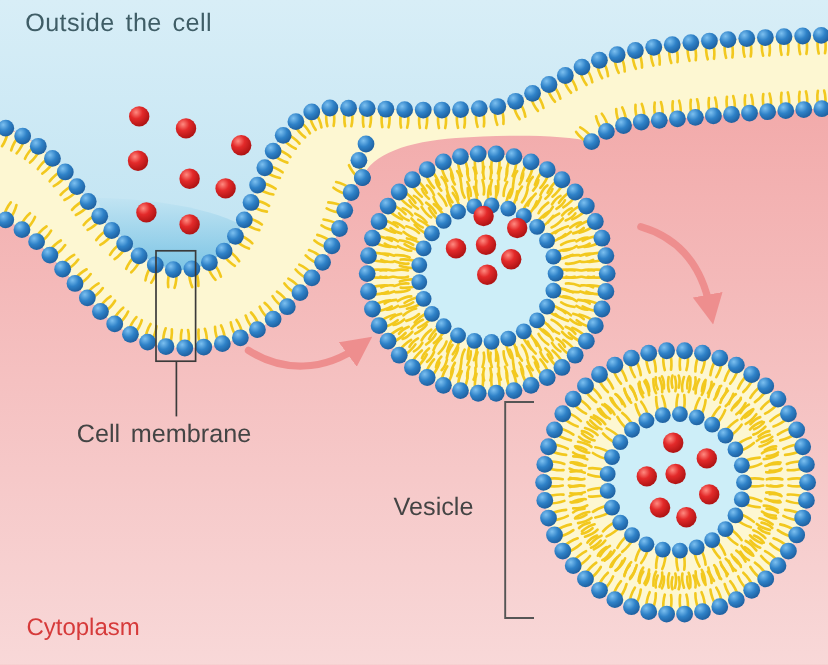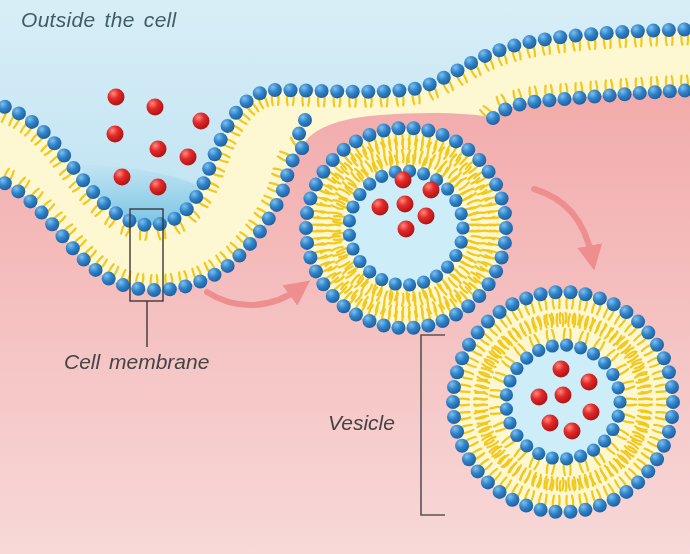--- a/index.html
+++ b/index.html
@@ -1,17 +1,17 @@
 <!DOCTYPE html>
 <html><head>
   <meta charset="utf-8">
   <style>
     html, body { margin:0; padding:0; }
     body { width:690px; height:554px; overflow:hidden; background:#f4c8c8; }
-    #stage { position:relative; width:690px; height:536px;font-style:italic; }
+    #stage { position:relative; width:690px; height:536px; }
     svg { position:absolute; left:0; top:0; }
     .label { position:absolute; font-family:"Liberation Sans", sans-serif; font-size:21px; white-space:nowrap; }
     #lbl-outside { left:21px; top:8px; color:#3f5d66; letter-spacing:0.3px; word-spacing:3px; }
     #lbl-cyto { left:22px; top:512px; color:#d63a3a; font-size:20px; }
     #lbl-membrane { left:64px; top:350px; color:#444; font-size:21px; word-spacing:3px; }
     #lbl-vesicle { left:328px; top:411px; color:#444; font-size:21px; }
   </style>
 </head>
 <body>
 
@@ -729,13 +729,14 @@
 
     <rect x="130" y="209" width="33" height="92" fill="none" stroke="#3a3a3a" stroke-width="1.4"></rect>
     <line x1="147" y1="301" x2="147" y2="347" stroke="#3a3a3a" stroke-width="1.4"></line>
 
     <polyline points="445,335 421,335 421,515 445,515" fill="none" stroke="#555" stroke-width="1.6"></polyline>
   </svg>
 
   <div class="label" id="lbl-outside">Outside the cell</div>
   <div class="label" id="lbl-vesicle">Vesicle</div>
   <div class="label" id="lbl-membrane">Cell membrane</div>
+  <div class="label" id="lbl-cyto">Cytoplasm</div>
 </div>
 
 </body></html>

